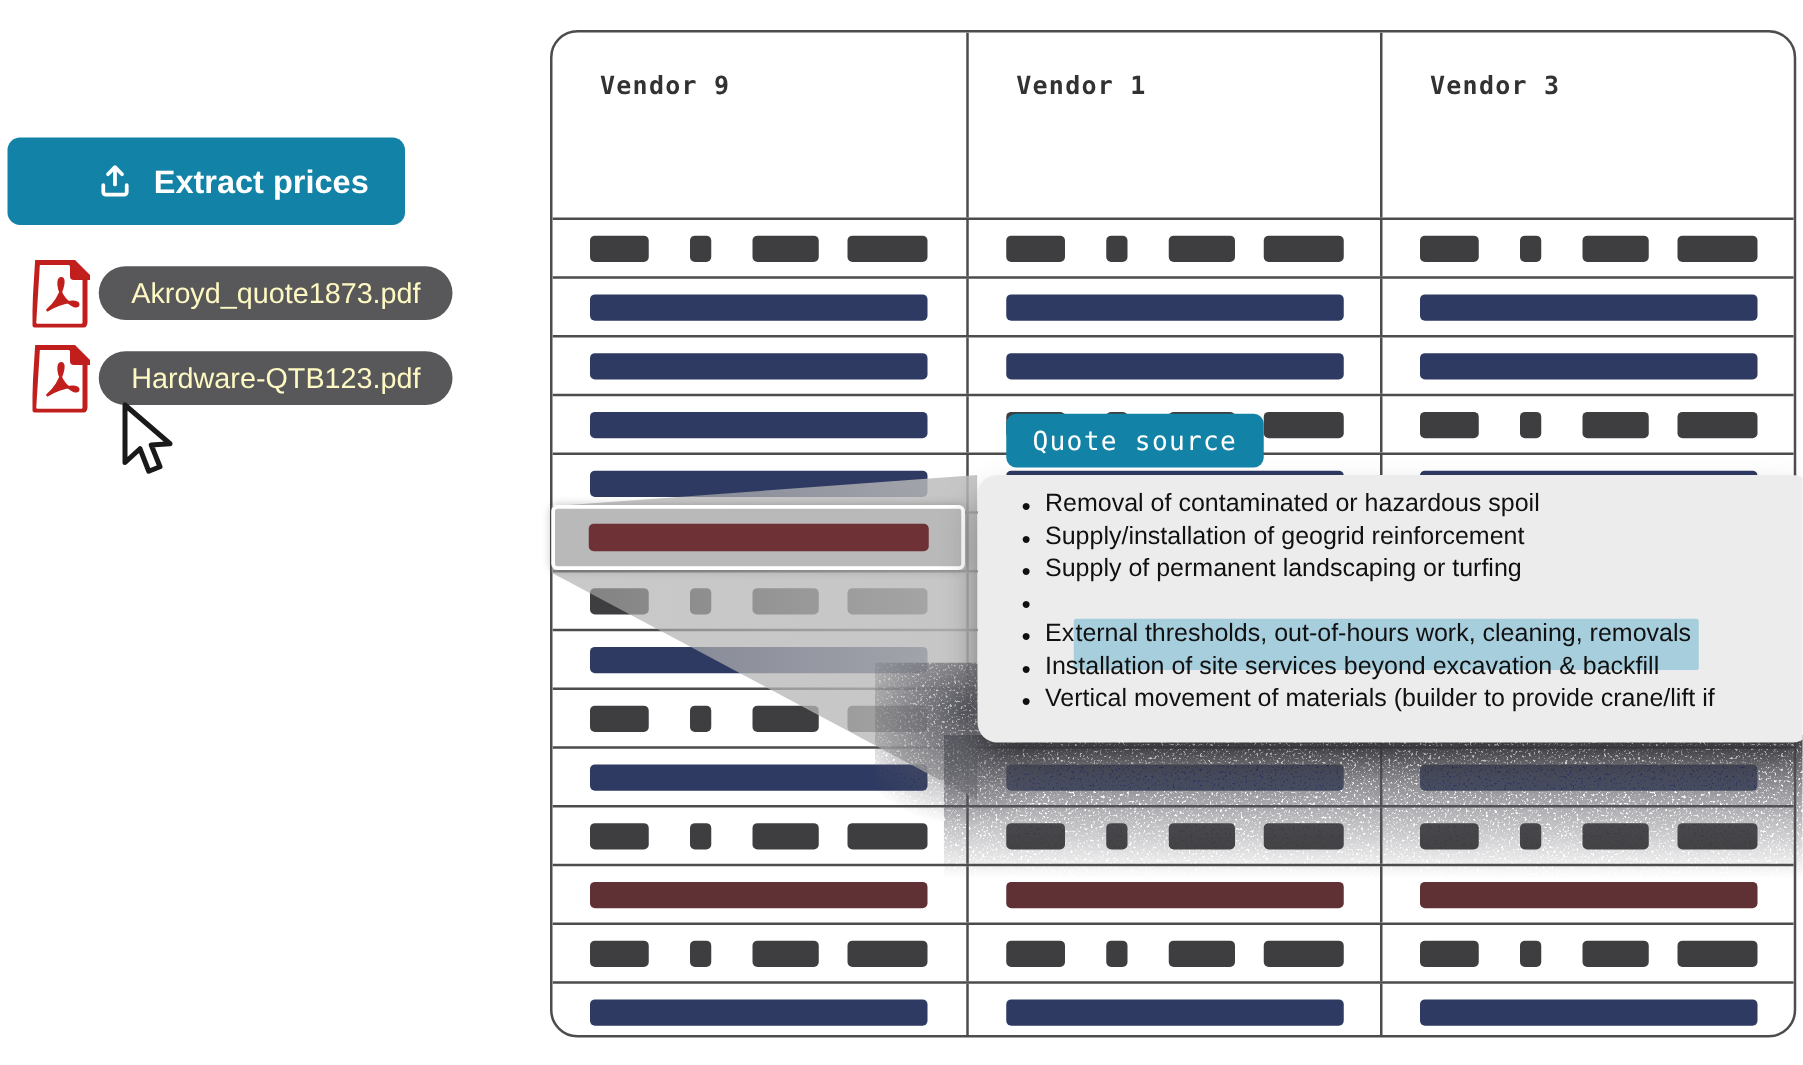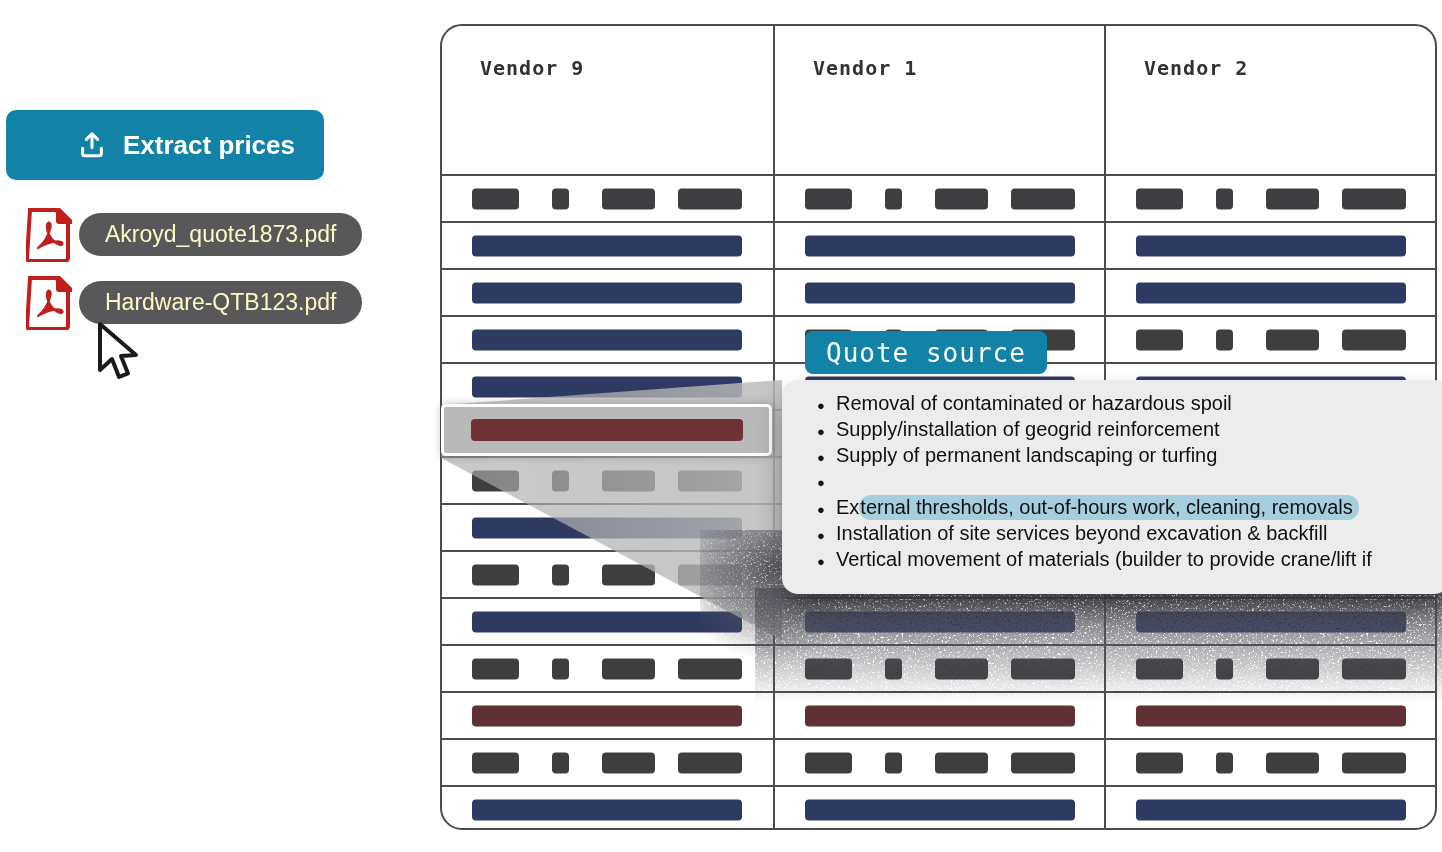--- a/index.html
+++ b/index.html
@@ -72,26 +72,26 @@
     background:var(--panel_gray);border-radius:16px;box-sizing:border-box;
     box-shadow:0 16px 28px -4px rgba(0,0,0,0.5);
     padding:12px 0 0 24px;overflow:hidden;
   }
   .callout ul{margin:0;padding:0;list-style:none;}
   .callout li{
     display:flex;align-items:baseline;height:26px;
     font-size:20px;color:#101010;white-space:nowrap;
   }
   .callout li .dot{flex:0 0 30px;text-align:center;font-size:13px;line-height:26px;}
-  .callout li mark{background:var(--highlight_blue);color:inherit;padding:1px 6px 2px 1px;border-radius:12px;}
+  .callout li mark{background:var(--highlight_blue);color:inherit;padding:1px 6px 18px 1px;border-radius:2px;}
   .quote-tag{
     position:absolute;left:805px;top:331px;height:43px;z-index:9;
     background:var(--accent_teal);color:#fff;border-radius:8px;
     display:flex;align-items:center;padding:0 21px;
-    font-family:"DejaVu Sans Mono",monospace;font-size:26px;letter-spacing:1px;
+    font-family:"DejaVu Sans Mono",monospace;font-size:21px;letter-spacing:1px;
   }
 
   
   .noise-a{position:absolute;left:755px;top:588px;z-index:7;}
   .noise-b{position:absolute;left:700px;top:530px;z-index:5;}
   .defs-svg{position:absolute;width:0;height:0;}
 </style>
 </head>
 <body>
 
@@ -146,21 +146,21 @@
 </div>
 
 <svg class="cursor" width="52" height="68" viewBox="0 0 26 34">
   <path d="M3 2 L3 25 L9 19.5 L12.5 28.5 L17 26.7 L13.5 18 L21 17.5 Z" fill="#ffffff" stroke="#1a1a1a" stroke-width="2" stroke-linejoin="round"></path>
 </svg>
 
 <div class="vendor-table">
   <div class="vt-header">
     <div class="hcell">Vendor 9</div>
     <div class="hcell">Vendor 1</div>
-    <div class="hcell">Vendor 2</div>
+    <div class="hcell">Vendor 3</div>
   </div>
   <div>
       <div class="vt-row">
         <div class="vt-cell">
           <div class="chips">
             <span class="c0"></span>
             <span class="c1"></span>
             <span class="c2"></span>
             <span class="c3"></span>
           </div>

